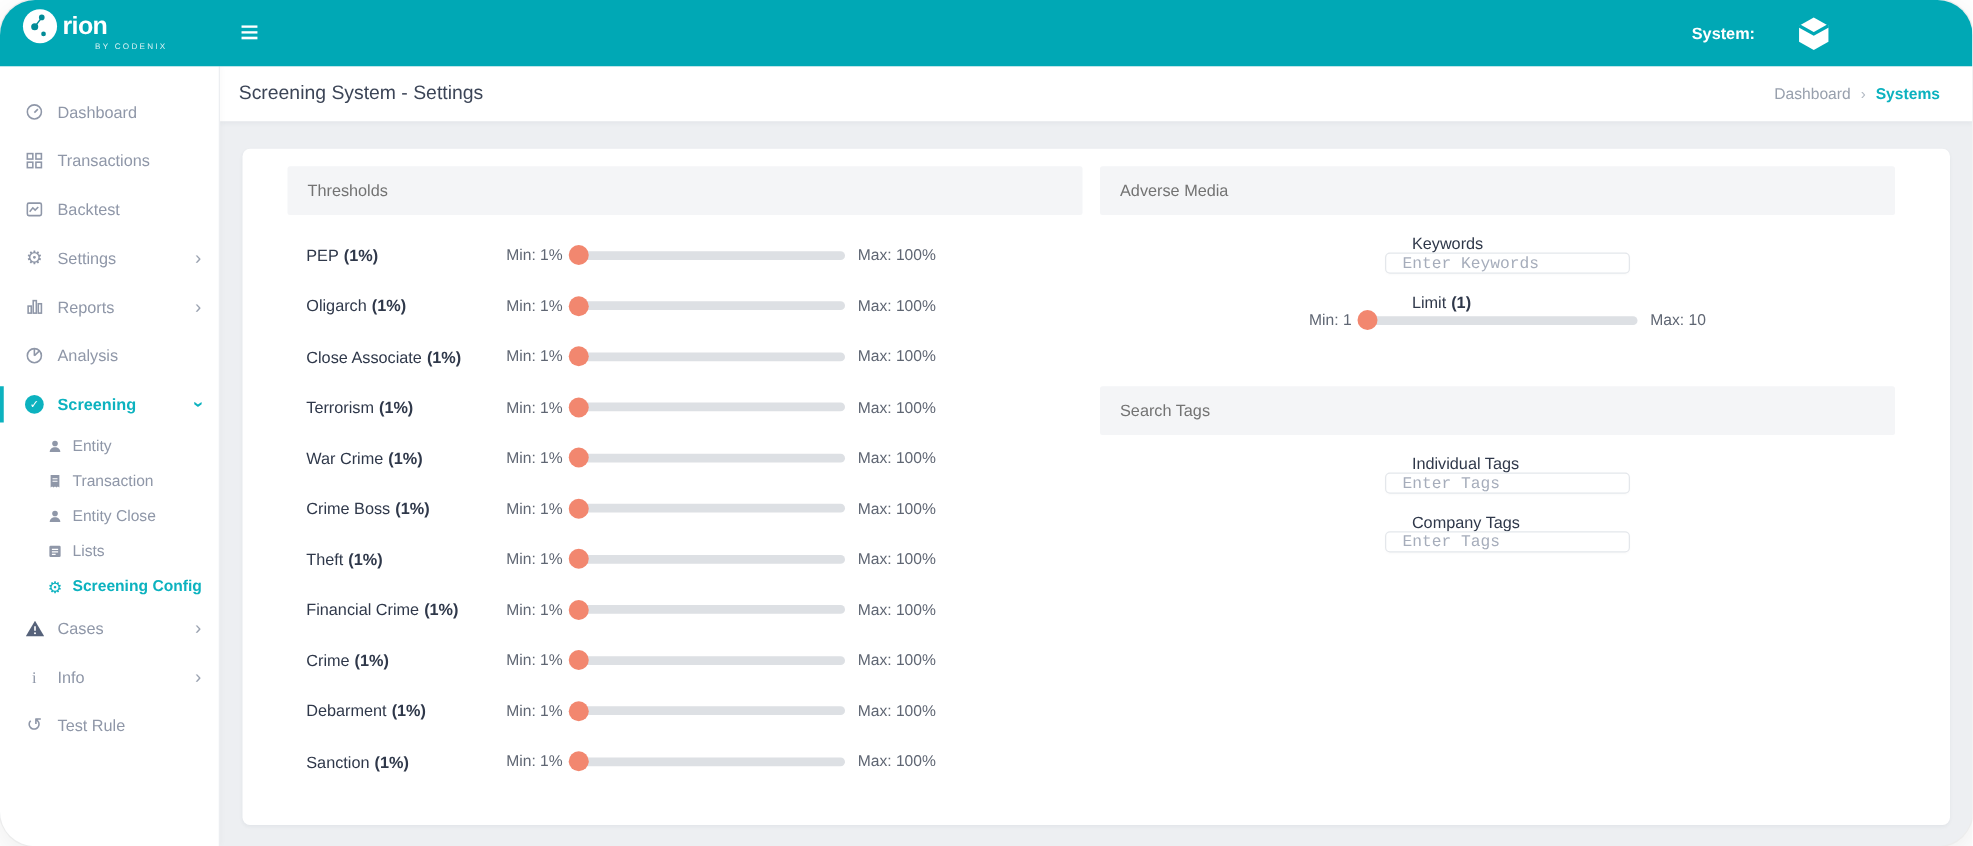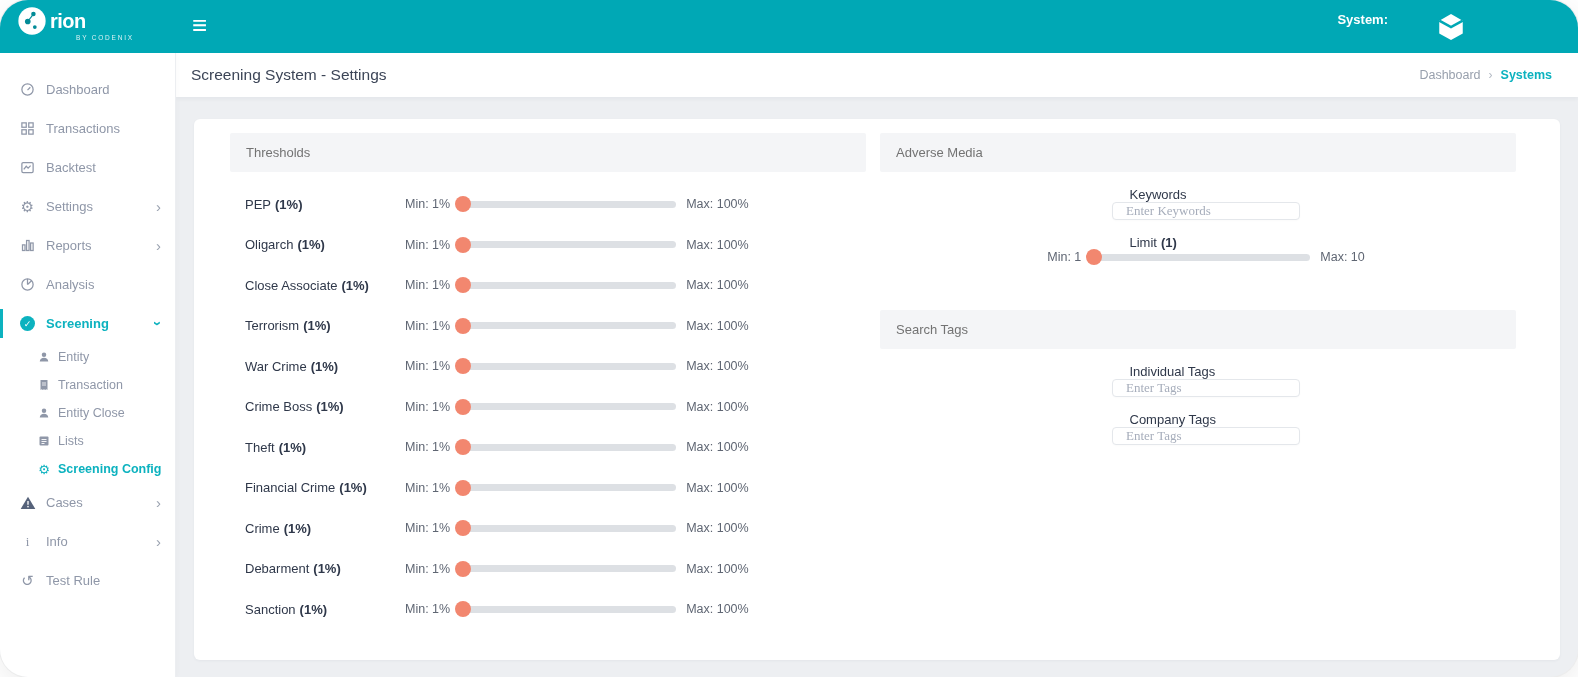--- a/index.html
+++ b/index.html
@@ -9,21 +9,21 @@
 
   
   .topbar { position:relative; z-index:3; height:53px; background:#00a8b5; display:flex; }
   .logo-area { width:176px; padding:5px 14px 0 16px; flex:none; }
   .logo-row { display:flex; align-items:center; gap:2px; }
   .logo-text { color:#fff; font-weight:bold; font-size:20px; letter-spacing:-.5px; }
   .logo-sub { color:rgba(255,255,255,.85); font-size:6.5px; letter-spacing:1.8px; text-align:right;
               width:118px; margin-top:-3px; text-transform:uppercase; }
   .topbar-main { flex:1; display:flex; align-items:center; justify-content:space-between; padding:0 112px 0 16px; }
   .hamburger { color:#fff; font-size:26px; line-height:1; cursor:pointer; margin-top:-3px; }
-  .topbar-right { display:flex; gap:48px; }
+  .topbar-right { display:flex; align-items:center; gap:32px; }
   .system-label { color:#fff; font-weight:bold; font-size:13px; }
   .cube-btn { cursor:pointer; display:flex; }
 
   
   .sidebar { position:absolute; z-index:2; left:0; top:53px; bottom:0; width:176px; background:#fff;
              border-right:1px solid #eceef1; padding-top:17px; box-shadow:2px 0 4px rgba(0,0,0,.02); }
   .s-item { position:relative; display:flex; align-items:center; gap:10px; height:39px;
             padding:0 14px 0 19px; color:#8f97a8; font-size:13px; cursor:pointer; white-space:nowrap; }
   .s-item .icn { width:17px; flex:none; display:flex; justify-content:center; align-items:center; }
   .s-item .chev { margin-left:auto; color:#9aa2b0; font-size:15px; line-height:1; }
@@ -70,21 +70,21 @@
   .s-handle { position:absolute; left:-9px; top:50%; transform:translateY(-50%);
               width:16px; height:16px; border-radius:50%; background:#f2876f; cursor:grab; }
   .s-max { white-space:nowrap; }
 
   
   .f-row { display:flex; align-items:center; margin-top:15px; padding-left:16px;flex-direction:column; }
   .f-label { width:153px; flex:none; font-size:13px; color:#2f384a; }
   .f-label b { margin-left:4px; }
   .f-input { flex:1; height:31px; border:1px solid #e4e7eb; border-radius:4px; padding:0 13px;
              font-size:13px; color:#3c4557; background:#fff; outline:none;
-             box-shadow:0 1px 2px rgba(0,0,0,.02); font-family:Liberation Serif, serif; }
+             box-shadow:0 1px 2px rgba(0,0,0,.02); font-family:Liberation Mono, monospace; }
   .f-input::placeholder { color:#a6adbb; }
   .gap-before-strip { margin-top:46px; }
   svg { display:block; }
 </style>
 </head>
 <body>
 
 <div class="window">
 
   <div class="topbar">

